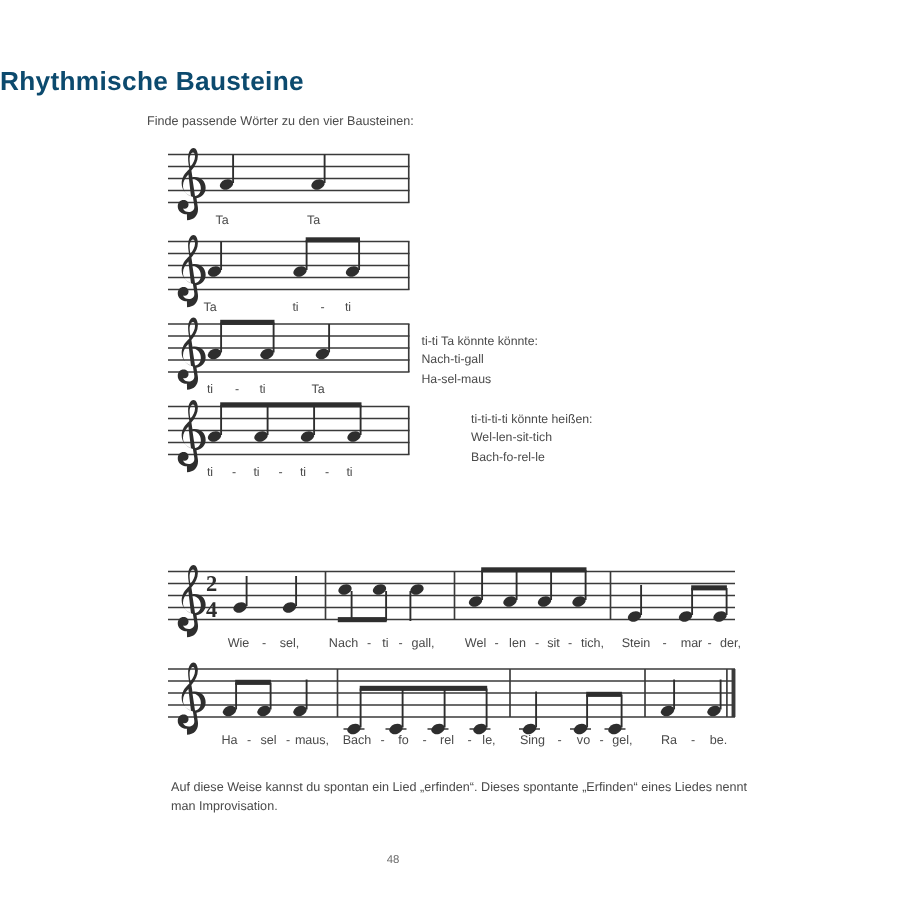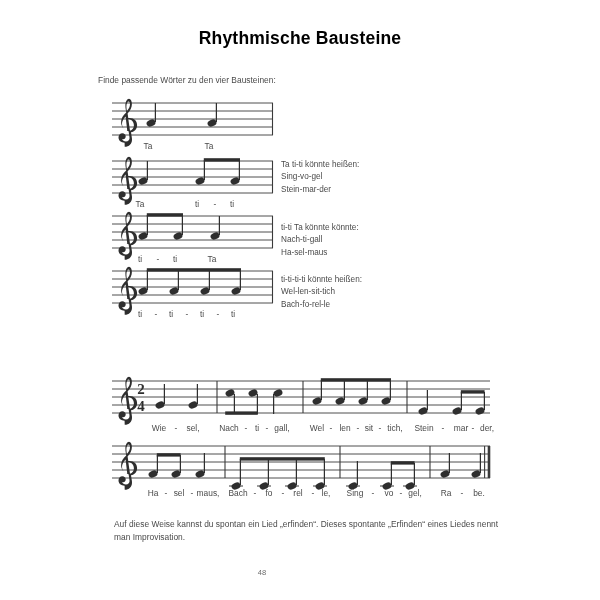--- a/index.html
+++ b/index.html
@@ -15,28 +15,27 @@
     color: #3b3b3b;
     overflow: hidden;
   }
   .page {
     position: absolute;
     inset: 0;
     background: #ffffff;
   }
   #page-title {
     position: absolute;
-    top: 28px;
+    top: 44px;
     left: 0;
     width: 600px;
-    text-align: center;
     font-size: 17.5px;
     font-weight: 600;
     letter-spacing: 0.2px;
-    color: #000000;
+    color: #0c4a6e;
   }
   .body-text {
     position: absolute;
     font-size: 8.4px;
     line-height: 13.4px;
     color: #4a4a4a;
     letter-spacing: 0.02px;
   }
   #intro-text { top: 74px; left: 98px; width: 400px; }
   #middle-text { top: 344px; left: 114px; width: 390px; }
@@ -46,21 +45,21 @@
     position: absolute;
     left: 281px;
     font-size: 8.2px;
     line-height: 12.4px;
     color: #4a4a4a;
   }
   .caption-block div { white-space: nowrap; }
   #caption-0 { top: 95px; }
   #caption-1 { top: 159px; }
   #caption-2 { top: 222px; }
-  #caption-3 { top: 274px; }
+  #caption-3 { top: 274px; margin-left: 33px; }
 
   .staff-wrap { position: absolute; }
   #staff-0 { top: 99px; left: 112px; }
   #staff-1 { top: 157px; left: 112px; }
   #staff-2 { top: 212px; left: 112px; }
   #staff-3 { top: 267px; left: 112px; }
   #bigstaff-0 { top: 375px; left: 112px; }
   #bigstaff-1 { top: 440px; left: 112px; }
 
   svg { display: block; overflow: visible; }
@@ -127,25 +126,20 @@
       </g>
       <g>
         <ellipse class="nh" cx="100" cy="24" rx="4.6" ry="3.3" transform="rotate(-20 100 24)"></ellipse>
         <line class="stem" x1="104.4" y1="23" x2="104.4" y2="4"></line>
       </g>
       <text class="lyric" x="36" y="50" text-anchor="middle">Ta</text>
       <text class="lyric" x="97" y="50" text-anchor="middle">Ta</text>
     </svg>
   </div>
 
-  <div class="caption-block" id="caption-1">
-    <div>Ta ti-ti könnte heißen:</div>
-    <div>Sing-vo-gel</div>
-    <div>Stein-mar-der</div>
-  </div>
 
   <div class="staff-wrap" id="staff-1">
     <svg width="172" height="58" viewBox="0 0 172 58">
       <g>
         <line class="stline" x1="0" y1="4" x2="161" y2="4"></line>
         <line class="stline" x1="0" y1="12" x2="161" y2="12"></line>
         <line class="stline" x1="0" y1="20" x2="161" y2="20"></line>
         <line class="stline" x1="0" y1="28" x2="161" y2="28"></line>
         <line class="stline" x1="0" y1="36" x2="161" y2="36"></line>
         <line class="barline" x1="160.5" y1="4" x2="160.5" y2="36"></line>

